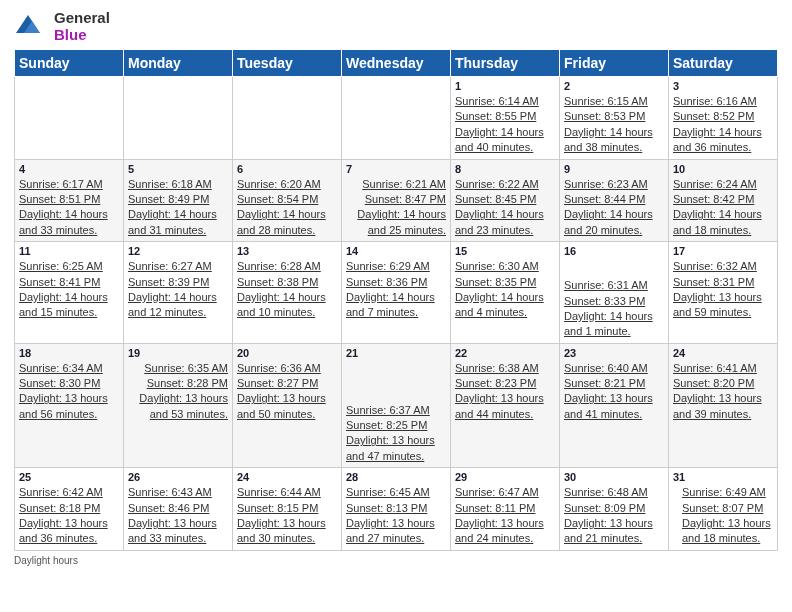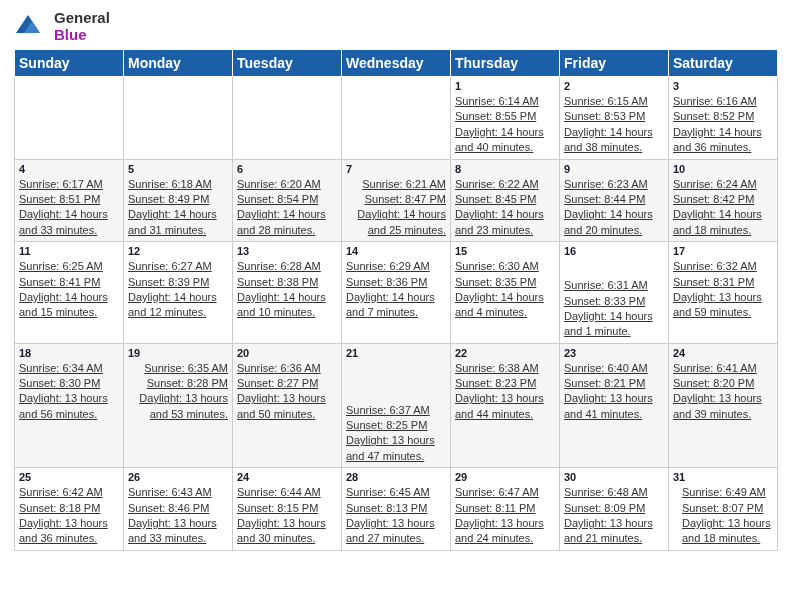--- a/index.html
+++ b/index.html
@@ -366,13 +366,14 @@
             <span class="day-number">31</span>
             <div class="day-info" style="white-space: pre-line; margin-left: 9px;">Sunrise: 6:49 AM
 Sunset: 8:07 PM
 Daylight: 13 hours
 and 18 minutes.</div>
           </td>
         </tr>
       </tbody>
   </table>
 
+  <div class="footer-note">Daylight hours</div>
 </div>
 
 </body></html>

